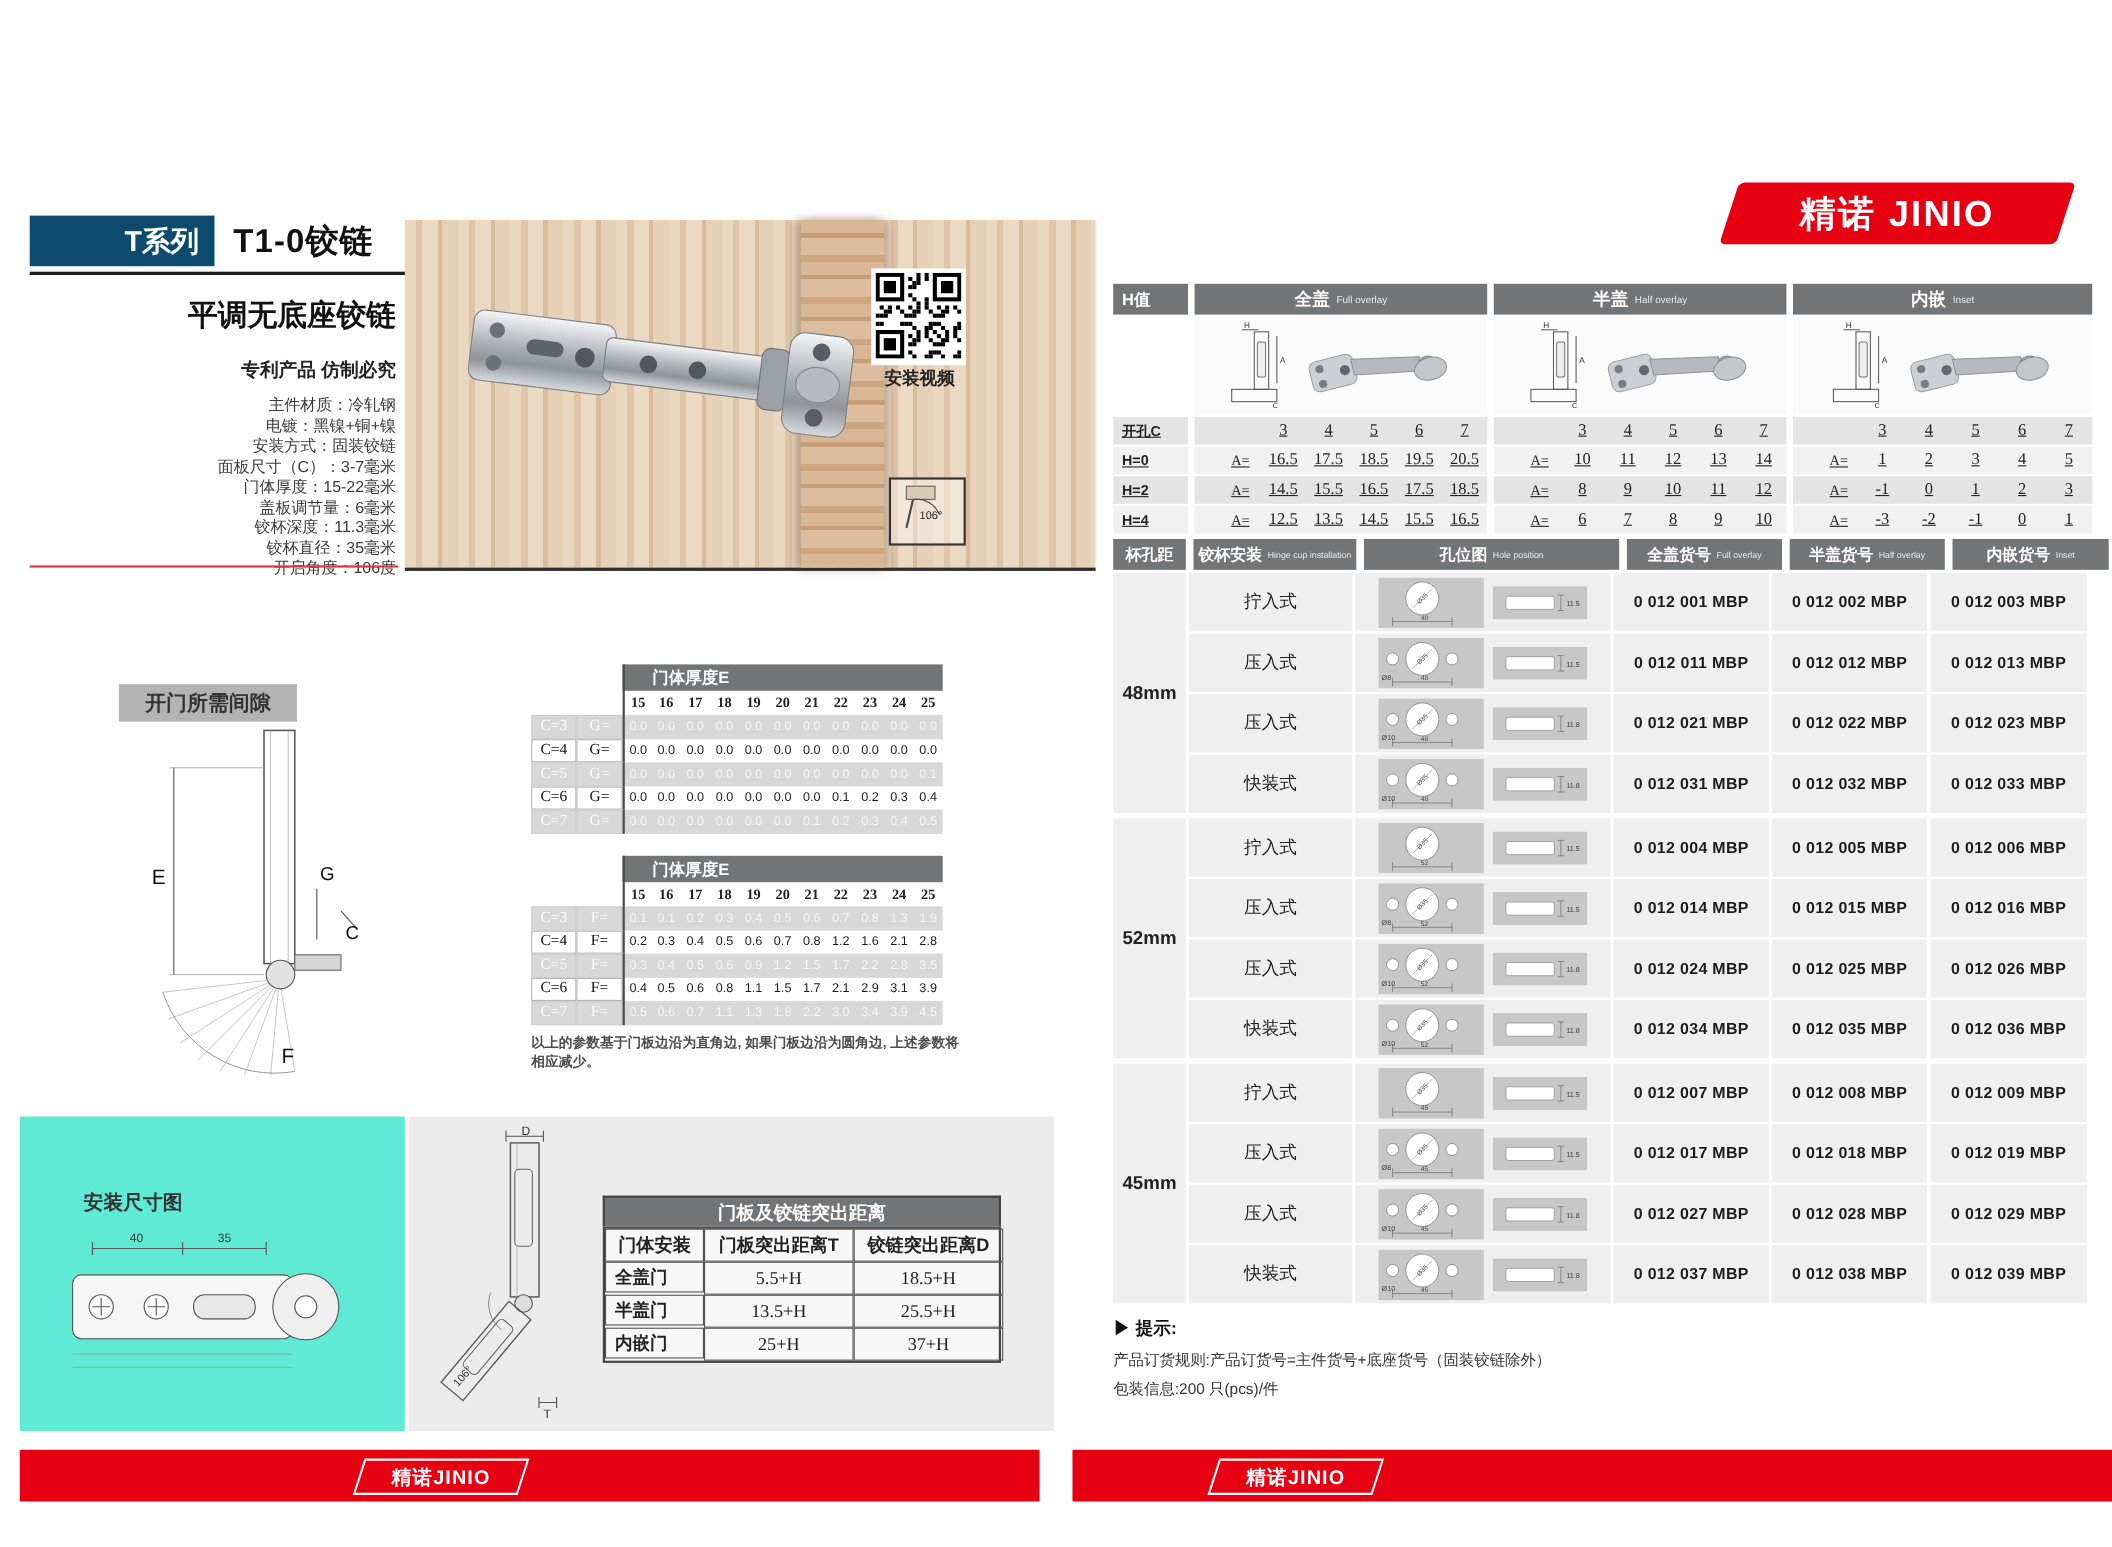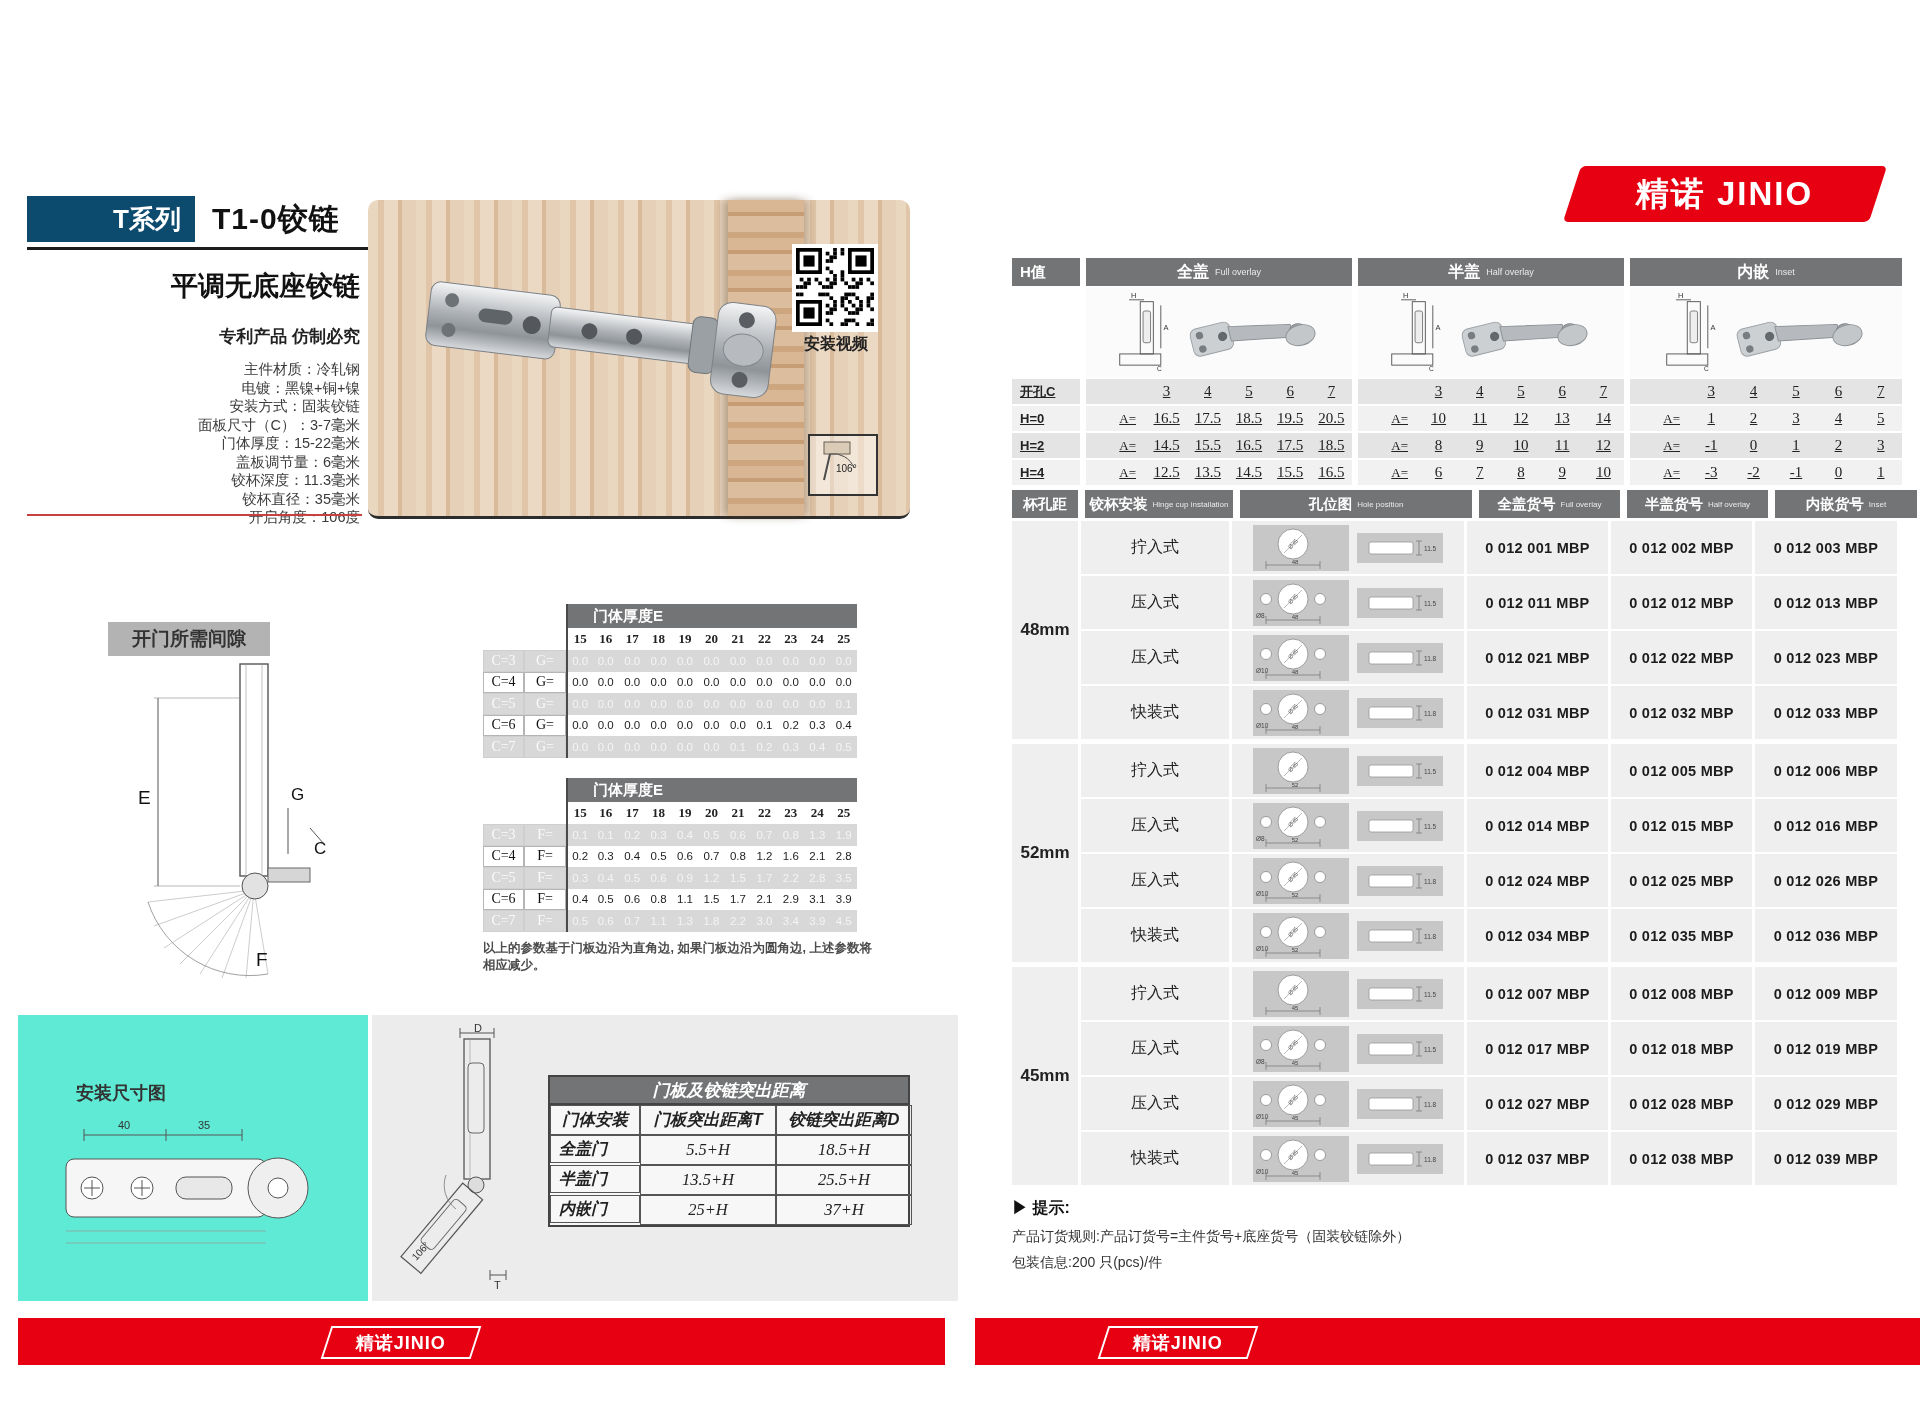--- a/index.html
+++ b/index.html
@@ -10,22 +10,22 @@
   
   .series-bar{left:27px;top:196px;width:168px;height:46px;background:#0c4a6e;display:flex;align-items:center;justify-content:flex-end;padding-right:14px;box-sizing:border-box;color:#fff;font-size:26px;font-weight:bold;}
   .page-title{left:212px;top:199px;font-size:30px;font-weight:bold;color:#111;letter-spacing:1px;}
   .title-underline{left:27px;top:247px;width:364px;height:3px;background:#1c1c1c;}
   .subtitle{left:40px;top:268px;width:320px;text-align:right;font-size:27px;font-weight:bold;color:#111;}
   .patent{left:40px;top:325px;width:320px;text-align:right;font-size:17px;font-weight:bold;color:#222;}
   .spec-list{left:30px;top:360px;width:330px;text-align:right;font-size:14.5px;line-height:18.5px;color:#3a3a3a;}
   .red-divider{left:27px;top:514px;width:335px;height:2px;background:#c94040;}
 
   
-  .photo{left:368px;top:200px;width:542px;height:316px;border-bottom:3px solid #2d2d2d;
-    background:repeating-linear-gradient(90deg,#ead7c0 0 10px,#e0c5a8 10px 16px,#ecd9c4 16px 30px,#d9ba99 30px 34px,#e6d0b7 34px 48px);border-radius:10px;}
+  .photo{left:368px;top:200px;width:628px;height:316px;border-bottom:3px solid #2d2d2d;
+    background:repeating-linear-gradient(90deg,#ead7c0 0 10px,#e0c5a8 10px 16px,#ecd9c4 16px 30px,#d9ba99 30px 34px,#e6d0b7 34px 48px);}
   .door-strip{left:360px;top:0;width:76px;height:316px;background:repeating-linear-gradient(0deg,#d9b795 0 12px,#cda67f 12px 18px,#dcbd9d 18px 34px,#c69d75 34px 38px);box-shadow:-5px 0 8px rgba(90,60,30,.35),5px 0 8px rgba(90,60,30,.25);}
   .qr-box{left:424px;top:44px;width:86px;height:88px;background:#fff;padding:4px;box-sizing:border-box;}
   .qr-label{left:420px;top:134px;width:96px;text-align:center;font-size:16px;font-weight:bold;color:#222;}
   .angle-box{left:440px;top:234px;width:66px;height:58px;border:2px solid #333;background:rgba(255,255,255,.38);}
 
   
   .clearance-title{left:108px;top:622px;width:162px;height:34px;background:#b3b3b3;color:#333;font-size:19px;font-weight:bold;display:flex;align-items:center;justify-content:center;}
   .clearance-svg{left:128px;top:658px;}
 
   
@@ -42,21 +42,21 @@
   .tt-row .val{text-align:center;}
   .tt-row.normal .val{color:#1d1d1d;}
   .tt-row.dim .val{color:#f4f4f4;}
   .vline{border-left:2px solid #4a4a4a;height:100%;display:flex;align-items:center;justify-content:center;width:100%;box-sizing:border-box;}
   .footnote{left:483px;top:940px;width:400px;font-size:12.5px;font-weight:bold;color:#4c4c4c;}
 
   
   .panelL{left:18px;top:1015px;width:350px;height:286px;background:#5eead4;}
   .panelR{left:372px;top:1015px;width:586px;height:286px;background:#ececed;}
   .install-title{left:58px;top:66px;font-size:18px;font-weight:bold;color:#333;}
-  .prot-table{left:176px;top:60px;width:362px;font-style:italic;}
+  .prot-table{left:176px;top:72px;width:362px;}
   .prot-title{background:#737476;color:#fff;font-size:17px;font-weight:bold;height:28px;display:flex;align-items:center;justify-content:center;border:2px solid #444;border-bottom:none;box-sizing:border-box;}
   .prot-grid{display:grid;grid-template-columns:90px 136px 136px;border:2px solid #444;box-sizing:border-box;background:#f7f7f7;}
   .prot-grid div{border:1px solid #555;height:28px;display:flex;align-items:center;justify-content:center;font-size:16px;}
   .prot-grid .hd{font-weight:bold;font-size:16.5px;}
   .prot-grid .num{font-family:"Liberation Serif",serif;font-size:16.5px;}
   .prot-grid .rowlab{font-weight:bold;justify-content:flex-start;padding-left:8px;box-sizing:border-box;}
 
   
   .logo{left:1572px;top:166px;width:306px;height:56px;background:#e60012;transform:skewX(-18deg);border-radius:5px;display:flex;align-items:center;justify-content:center;}
   .logo span{transform:skewX(18deg);color:#fff;font-size:33px;font-weight:900;letter-spacing:2px;}

